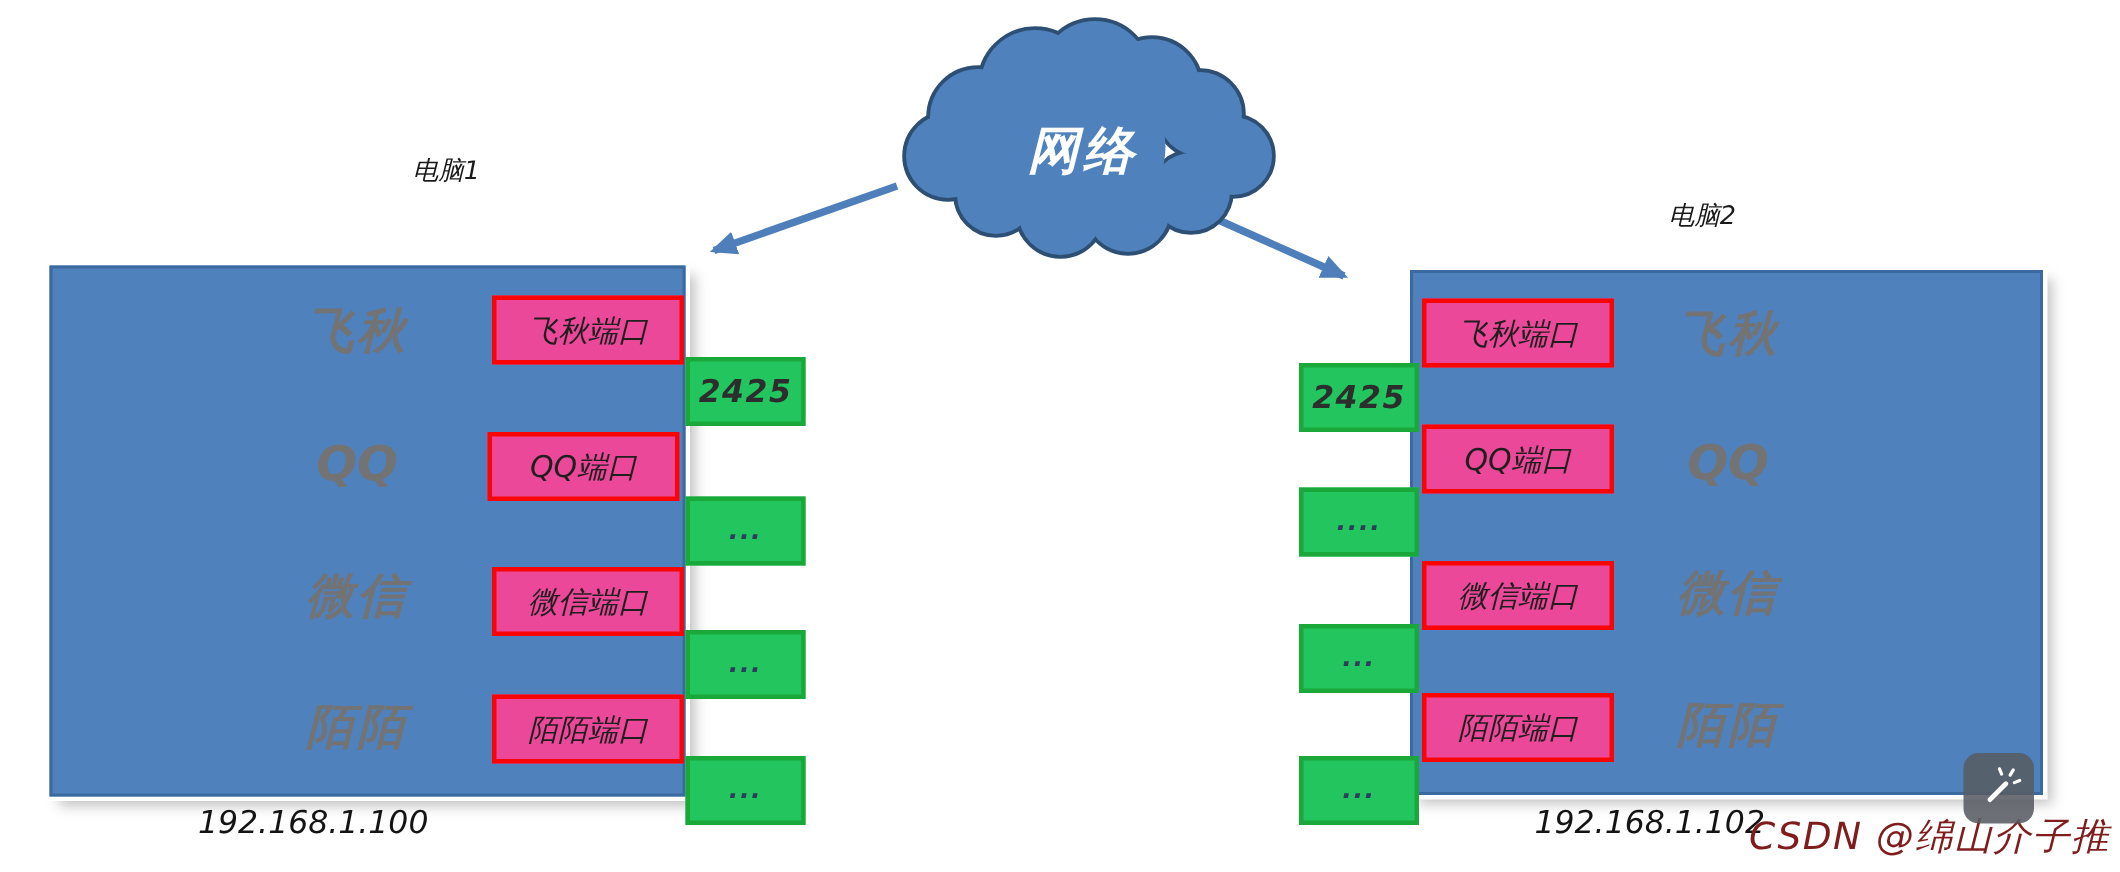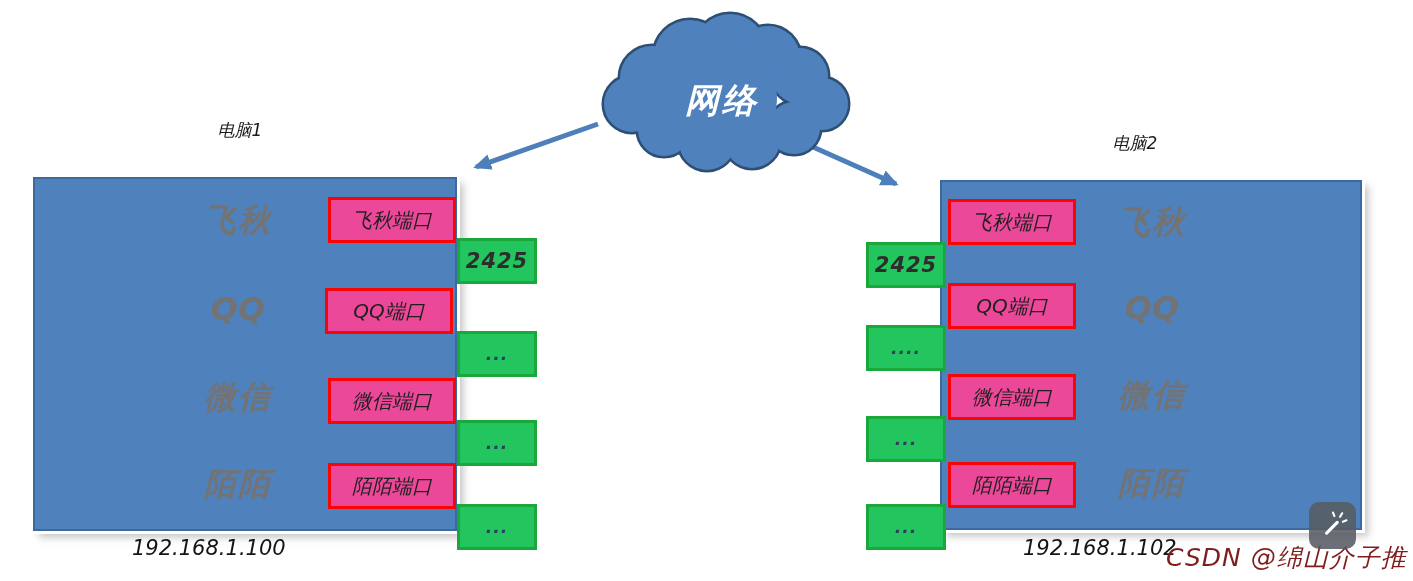--- a/index.html
+++ b/index.html
@@ -93,21 +93,21 @@
           <circle cx="180" cy="134" r="28"></circle>
         <circle cx="135" cy="136" r="28"></circle>
           <circle cx="92" cy="124" r="26"></circle>
         <circle cx="60" cy="98" r="28"></circle>
           <circle cx="150" cy="92" r="55"></circle>
       </g>
       <text x="150" y="106" text-anchor="middle" font-size="34" font-weight="bold" fill="#ffffff" letter-spacing="3">网络</text>
     </svg>
   </div>
 
-  <div class="pc-title abs" style="left:160px;top:119px;width:160px;">电脑1</div>
+  <div class="pc-title abs" style="left:160px;top:102px;width:160px;text-align:right;">电脑1</div>
 
   <div class="pc-box" style="left:33px;top:177px;width:420px;height:350px;"></div>
 
   <div class="app-name" style="left:138px;top:197px;">飞秋</div>
   <div class="app-name" style="left:138px;top:286px;letter-spacing:0;">QQ</div>
   <div class="app-name" style="left:138px;top:374px;">微信</div>
   <div class="app-name" style="left:138px;top:461px;">陌陌</div>
 
   <div class="port-label" style="left:328px;top:197px;">飞秋端口</div>
   <div class="port-label" style="left:325px;top:288px;">QQ端口</div>

